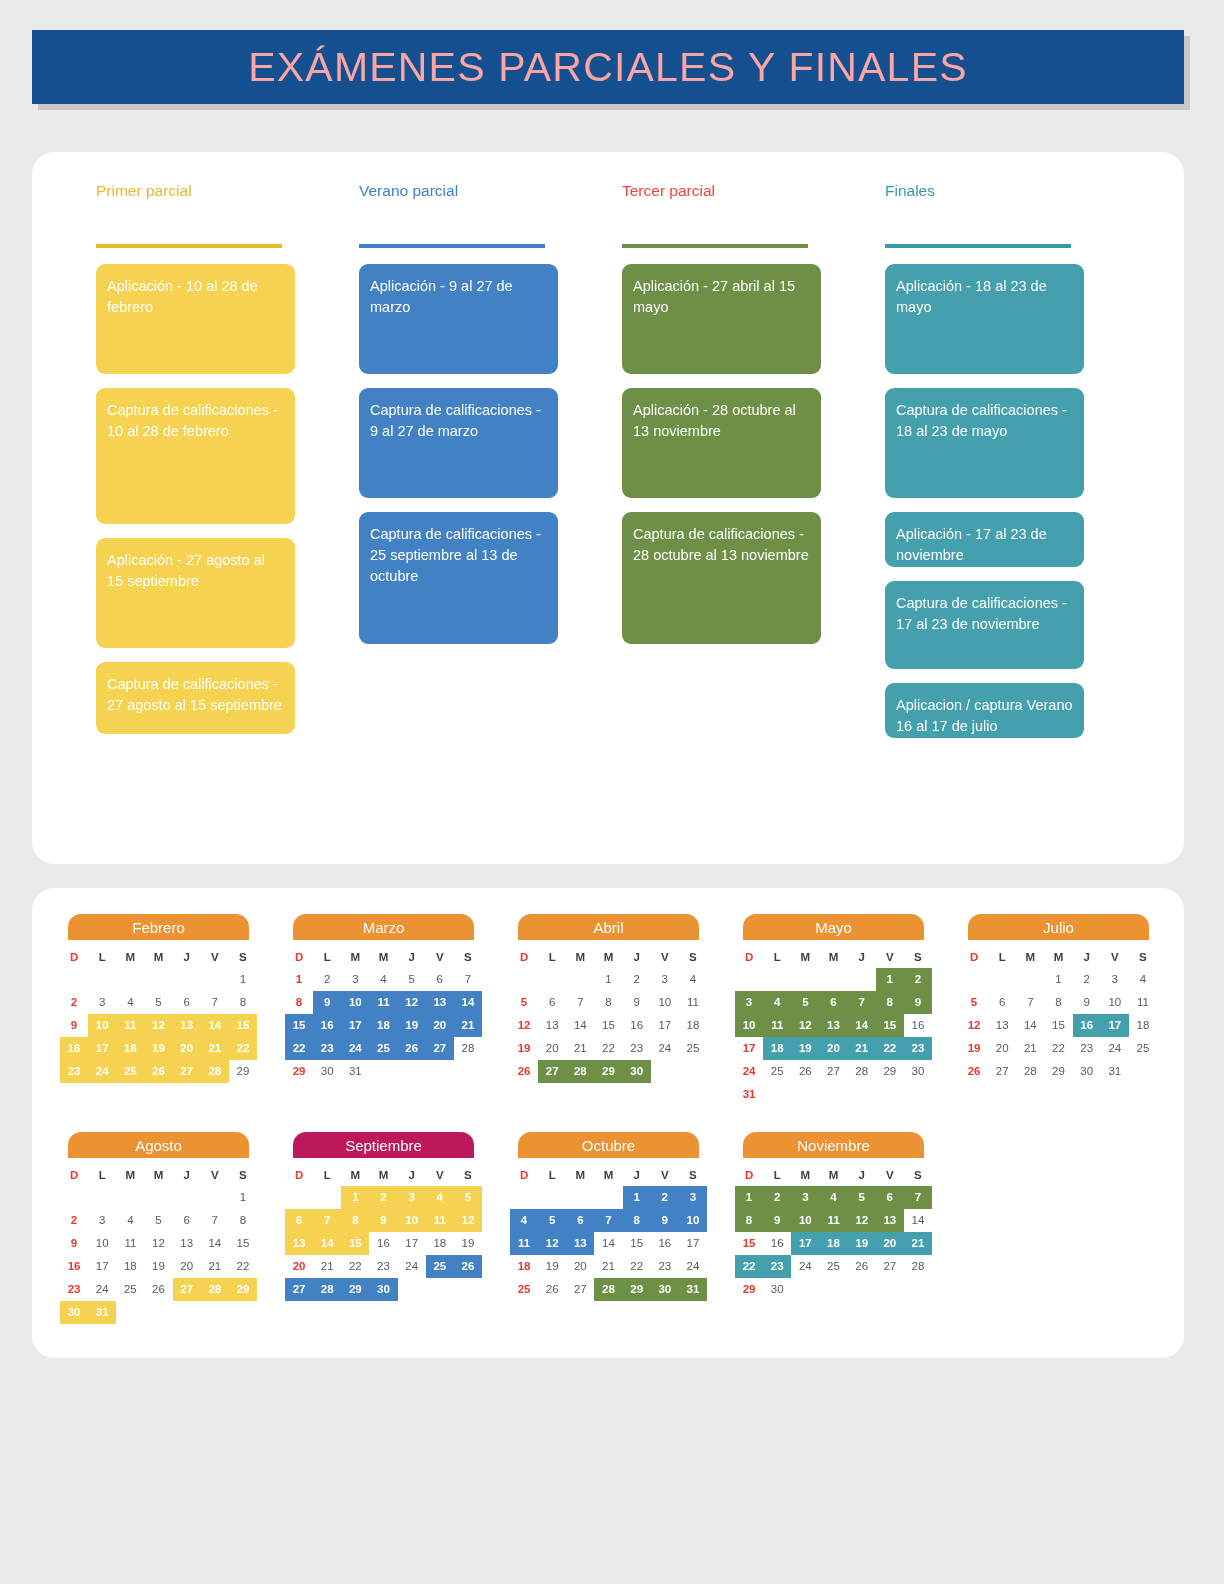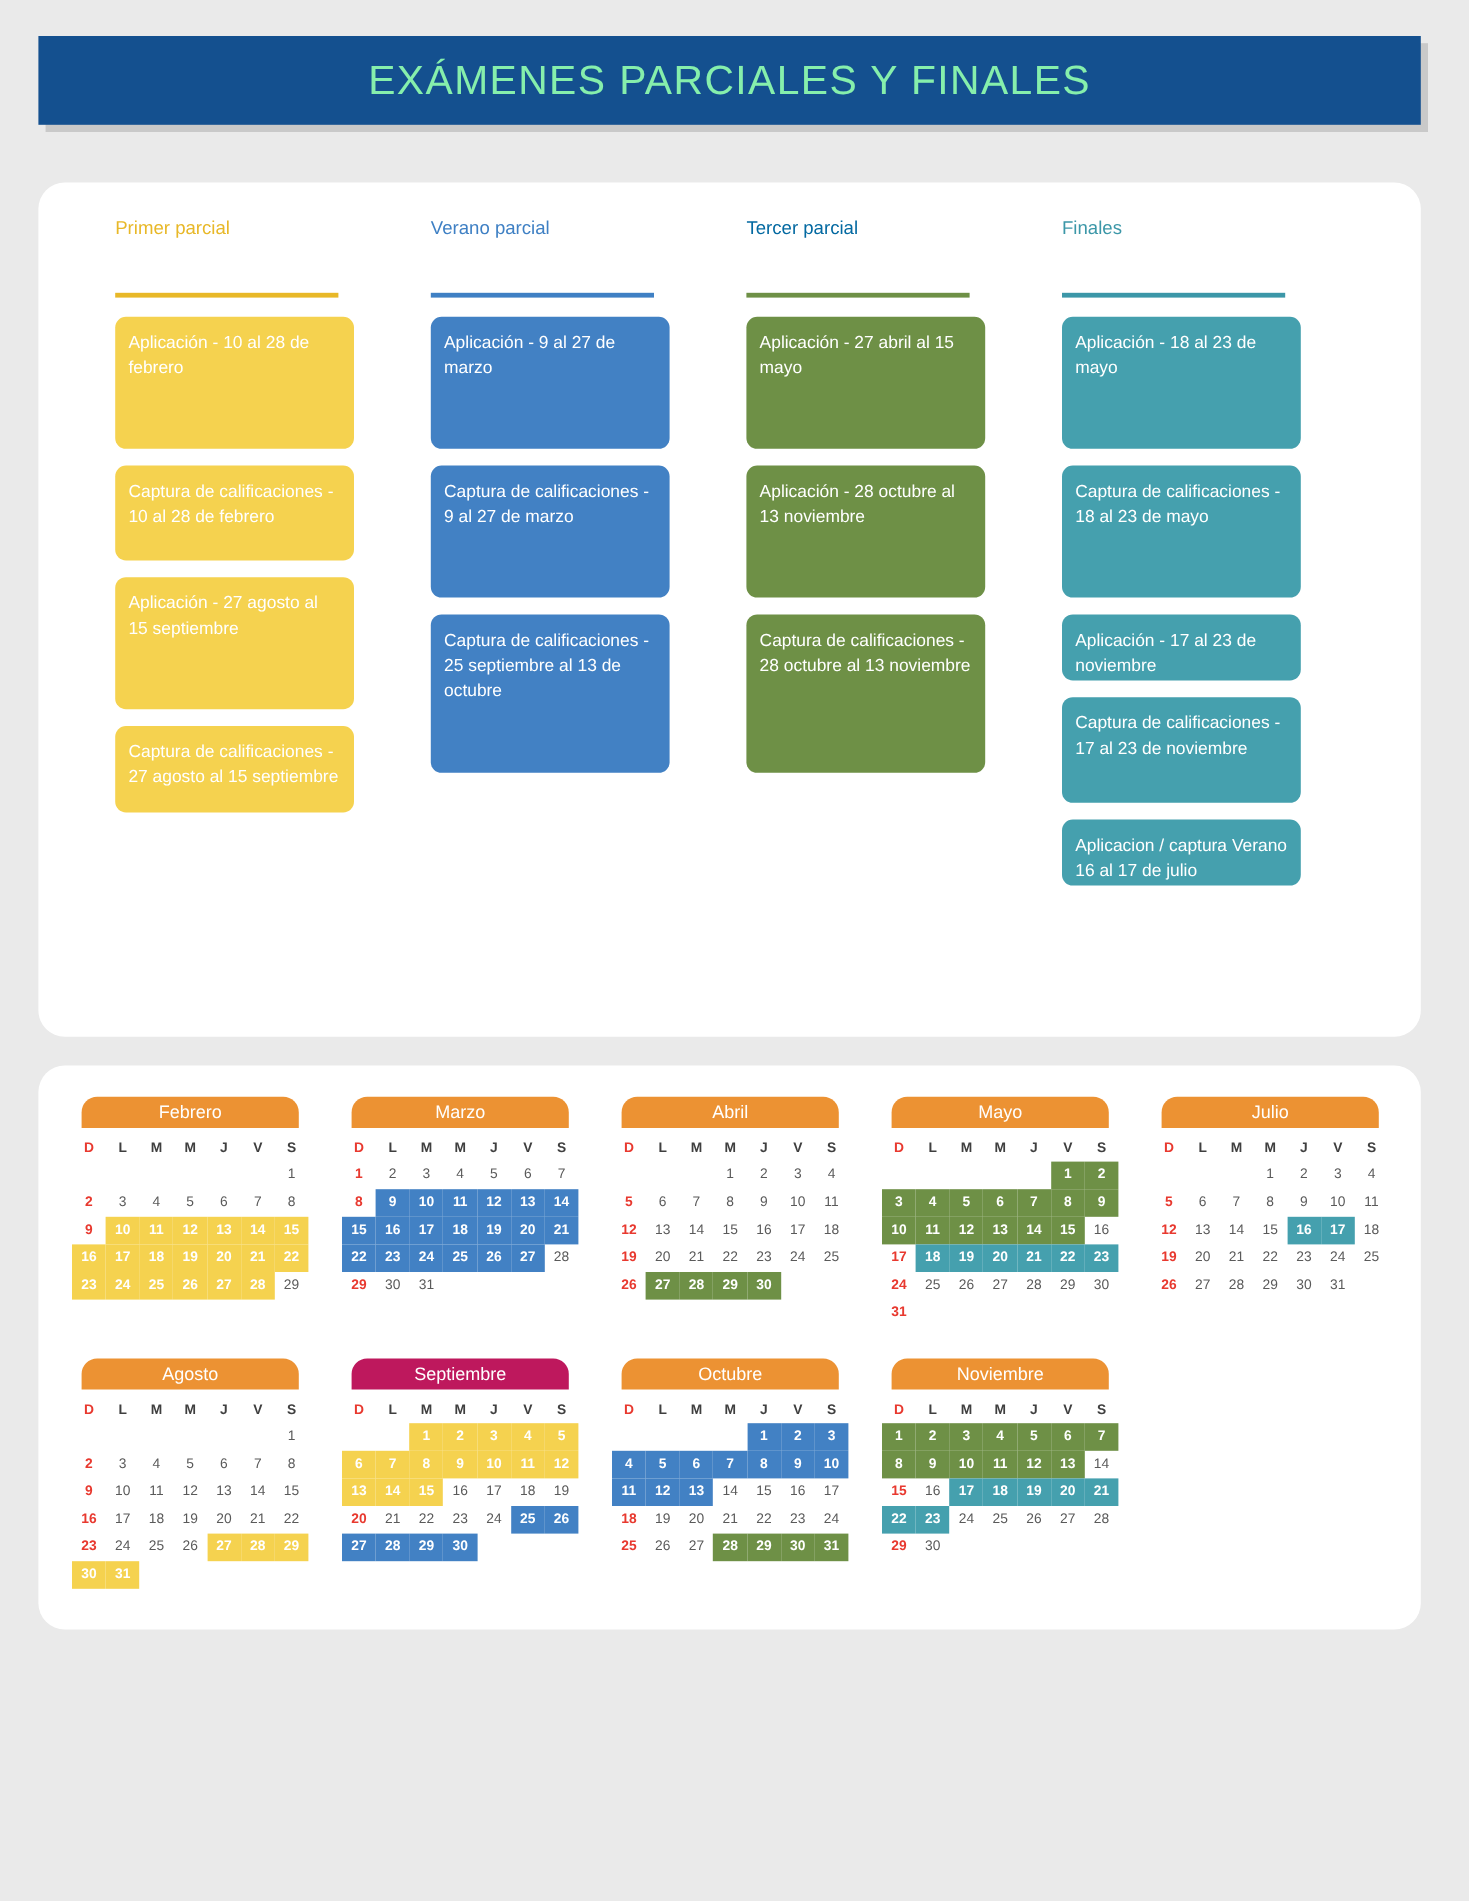--- a/index.html
+++ b/index.html
@@ -27,22 +27,22 @@
     left: 32px;
     top: 30px;
     width: 1152px;
     height: 74px;
     background: #14508f;
     display: flex;
     align-items: center;
     justify-content: center;
   }
   .banner-title {
-    color: #86efac;
-    font-size: 34px;
+    color: #fca5a5;
+    font-size: 41px;
     letter-spacing: 1.2px;
     font-weight: 400;
     white-space: nowrap;
   }
 
   
   .panel {
     position: absolute;
     background: #ffffff;
     border-radius: 22px;
@@ -134,33 +134,33 @@
 <div class="banner">
   <div class="banner-title">EXÁMENES PARCIALES Y FINALES</div>
 </div>
 
 <div class="panel" id="cards-panel">
   <div class="columns" id="columns-host">
       <div class="column">
         <div class="col-head" style="color: rgb(232, 184, 40);">Primer parcial</div>
         <div class="col-rule" style="background: rgb(232, 184, 40);"></div>
         <div class="card" style="background: rgb(245, 210, 79); height: 110px;">Aplicación - 10 al 28 de febrero</div>
-        <div class="card" style="background: rgb(245, 210, 79); height: 79px;">Captura de calificaciones - 10 al 28 de febrero</div>
+        <div class="card" style="background: rgb(245, 210, 79); height: 136px;">Captura de calificaciones - 10 al 28 de febrero</div>
         <div class="card" style="background: rgb(245, 210, 79); height: 110px;">Aplicación - 27 agosto al 15 septiembre</div>
         <div class="card" style="background: rgb(245, 210, 79); height: 72px;">Captura de calificaciones - 27 agosto al 15 septiembre</div>
       </div>
       <div class="column">
         <div class="col-head" style="color: rgb(63, 128, 196);">Verano parcial</div>
         <div class="col-rule" style="background: rgb(63, 128, 196);"></div>
         <div class="card" style="background: rgb(66, 129, 196); height: 110px;">Aplicación - 9 al 27 de marzo</div>
         <div class="card" style="background: rgb(66, 129, 196); height: 110px;">Captura de calificaciones - 9 al 27 de marzo</div>
         <div class="card" style="background: rgb(66, 129, 196); height: 132px;">Captura de calificaciones - 25 septiembre al 13 de octubre</div>
       </div>
       <div class="column">
-        <div class="col-head" style="color: #0369a1;">Tercer parcial</div>
+        <div class="col-head" style="color: #ef4444;">Tercer parcial</div>
         <div class="col-rule" style="background: rgb(110, 144, 70);"></div>
         <div class="card" style="background: rgb(110, 144, 70); height: 110px;">Aplicación - 27 abril al 15 mayo</div>
         <div class="card" style="background: rgb(110, 144, 70); height: 110px;">Aplicación - 28 octubre al 13 noviembre</div>
         <div class="card" style="background: rgb(110, 144, 70); height: 132px;">Captura de calificaciones - 28 octubre al 13 noviembre</div>
       </div>
       <div class="column">
         <div class="col-head" style="color: rgb(60, 151, 168);">Finales</div>
         <div class="col-rule" style="background: rgb(60, 151, 168);"></div>
         <div class="card" style="background: rgb(69, 160, 174); height: 110px;">Aplicación - 18 al 23 de mayo</div>
         <div class="card" style="background: rgb(69, 160, 174); height: 110px;">Captura de calificaciones - 18 al 23 de mayo</div>

